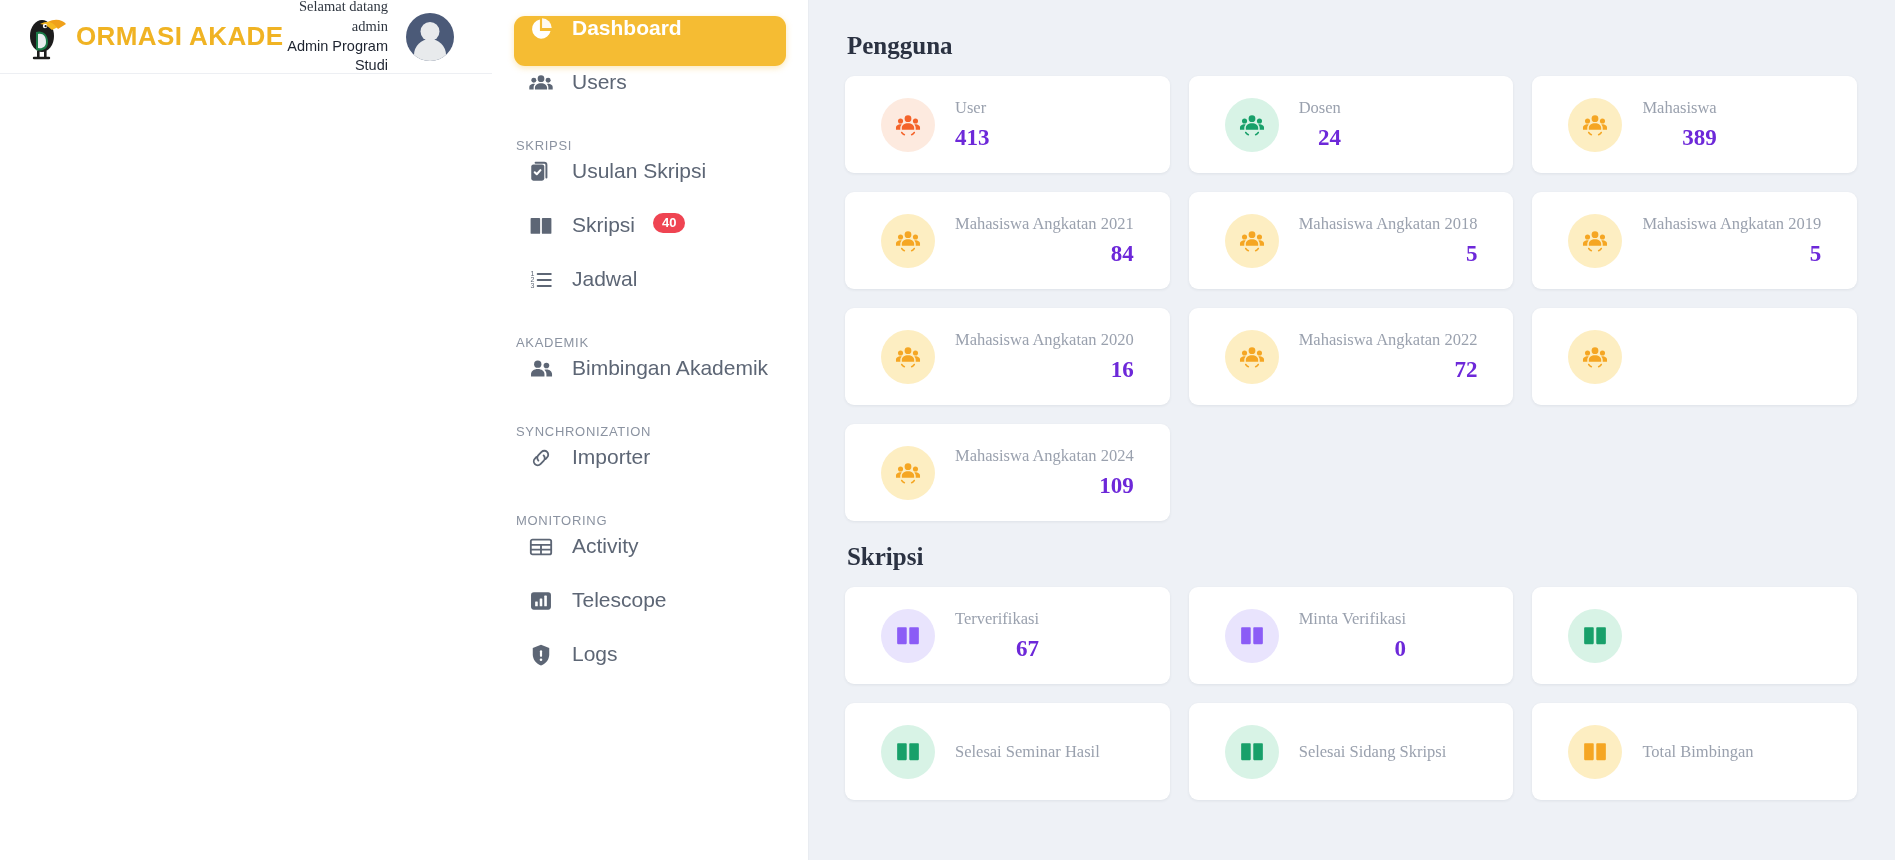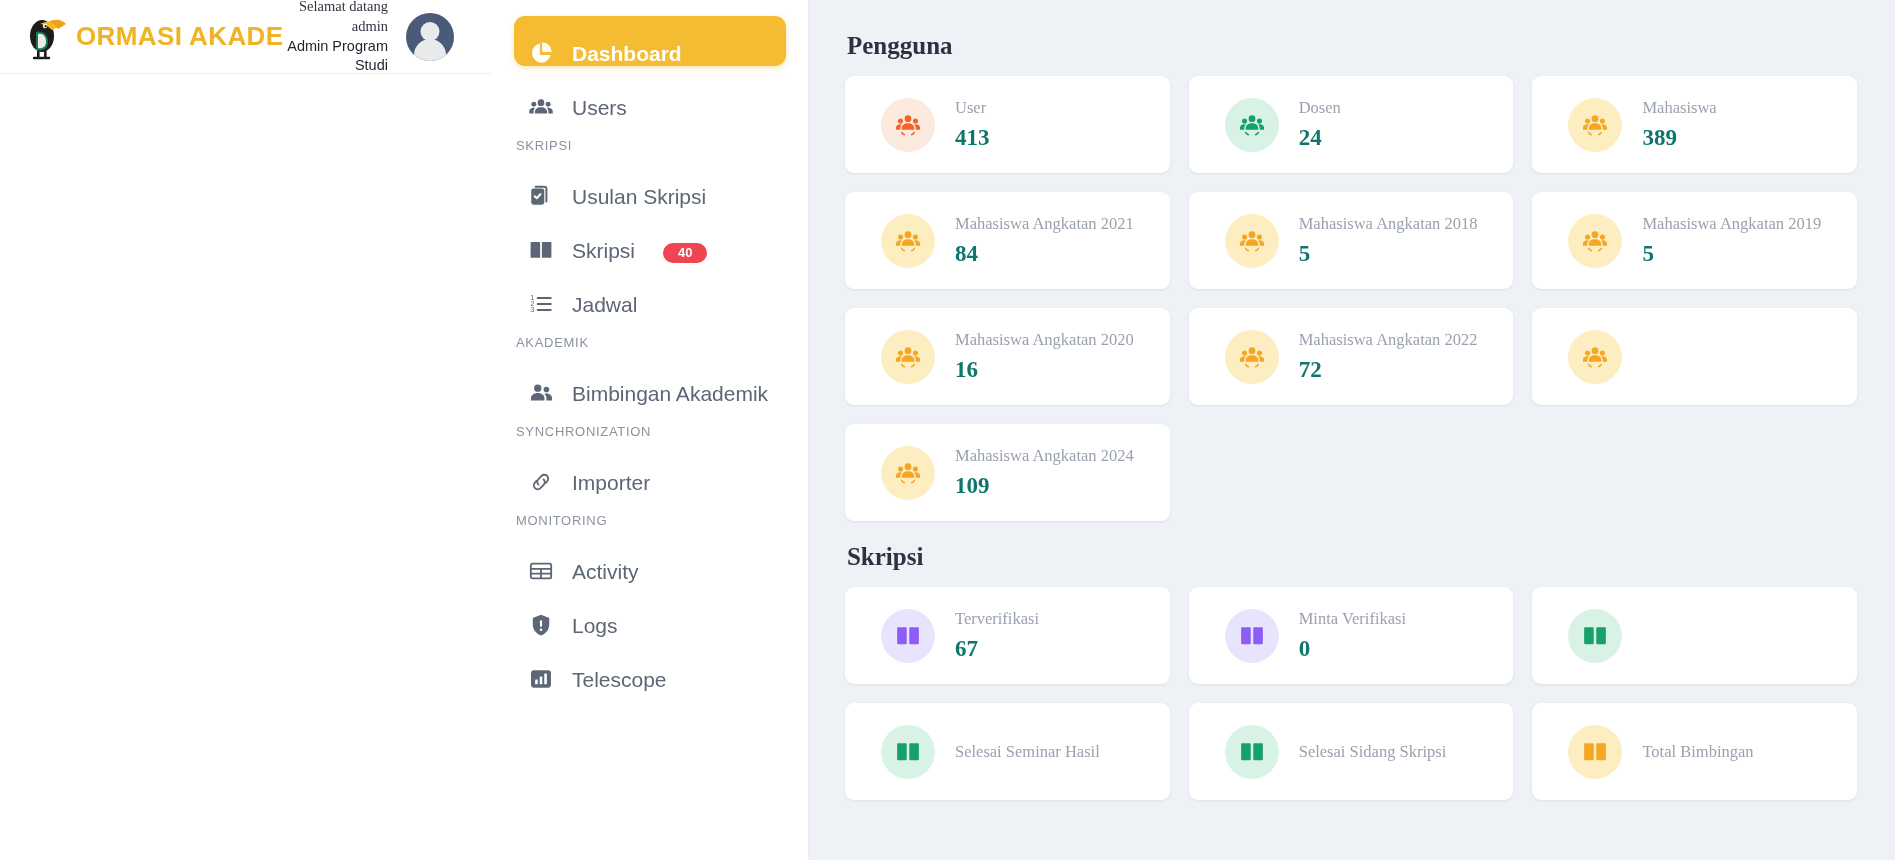--- a/index.html
+++ b/index.html
@@ -51,40 +51,40 @@
 
   
   .sidebar {
     width: 317px; min-width: 317px;
     background: #ffffff;
     border-right: 1px solid #e9ecf1;
     padding: 16px 22px 10px 22px;
     overflow: hidden;
   }
   .nav-item {
-    display: flex; align-items: flex-end; gap: 18px;
+    display: flex; align-items: flex-start; gap: 18px;
     height: 50px; padding: 0 14px;
     border-radius: 11px;
     color: #5d6675; font-size: 21px;
     cursor: pointer; margin-bottom: 4px;
   }
   .nav-item.active {
     background: #f5bc33; color: #ffffff; font-weight: bold;
     box-shadow: 0 2px 6px rgba(245,188,51,.35);
   }
   .nav-item .ic { width: 26px; height: 26px; flex: 0 0 auto; display: flex; align-items: center; justify-content: center; }
   .nav-item .ic svg { width: 26px; height: 26px; display: block; }
   .nav-label { white-space: nowrap; }
   .nav-group {
     font-size: 13px; color: #8b93a1; letter-spacing: .7px;
     padding: 14px 2px 6px 2px; font-weight: 500;
   }
   .badge {
     background: #ef4452; color: #fff; font-size: 13px; font-weight: bold;
-    border-radius: 999px; padding: 3px 15px; margin-left: 10px; line-height: 1.1;
+    border-radius: 999px; padding: 3px 9px; line-height: 1.1;
   }
 
   
   .main {
     flex: 1; min-width: 0;
     background: #eef1f6;
     overflow: hidden;
     padding: 26px 42px 0 36px;
     position: relative;
     font-family: Liberation Serif, serif;
@@ -102,21 +102,21 @@
     padding: 0 36px;
   }
   .stat-ico {
     width: 54px; height: 54px; border-radius: 50%;
     display: flex; align-items: center; justify-content: center;
     flex: 0 0 auto;
   }
   .stat-ico svg { width: 28px; height: 28px; display: block; }
   .stat-body { display: flex; flex-direction: column; gap: 7px; min-width: 0; }
   .stat-label { font-size: 16.5px; color: #9aa1ae; white-space: nowrap; overflow: hidden; text-overflow: ellipsis; }
-  .stat-value { font-size: 23px; font-weight: bold; color: #0f766e; }
+  .stat-value { font-size: 23px; font-weight: bold; color: #6d28d9; text-align: right; }
 </style>
 </head>
 <body>
 
 <div class="app">
 
   <div class="topbar">
     <div class="brand">
       <span class="brand-logo">
         <svg viewBox="0 0 54 50" width="54" height="50">
@@ -245,40 +245,40 @@
             <rect x="2.6" y="5.2" width="18.8" height="13.6" rx="1.6"></rect>
             <path d="M2.6 10h18.8M12 10v8.8M2.6 14.4h18.8"></path>
           </svg>
         </span>
         <span class="nav-label">Activity</span>
       </div>
 
       <div class="nav-item">
         <span class="ic">
           <svg viewBox="0 0 24 24">
-            <path d="M12 2.6l7.6 3v6c0 4.6-3.1 8.6-7.6 10-4.5-1.4-7.6-5.4-7.6-10v-6z" fill="#5d6675"></path>
-            <rect x="11" y="7.6" width="2" height="6.2" rx="1" fill="#ffffff"></rect>
-            <circle cx="12" cy="16.4" r="1.2" fill="#ffffff"></circle>
-          </svg>
-        </span>
-        <span class="nav-label">Logs</span>
-      </div>
-
-      <div class="nav-item">
-        <span class="ic">
-          <svg viewBox="0 0 24 24">
             <rect x="2.8" y="4" width="18.4" height="16" rx="2.6" fill="#5d6675"></rect>
             <rect x="6.6" y="12.4" width="2.4" height="4.4" fill="#ffffff" rx=".5"></rect>
             <rect x="10.8" y="9.6" width="2.4" height="7.2" fill="#ffffff" rx=".5"></rect>
             <rect x="15" y="7" width="2.4" height="9.8" fill="#ffffff" rx=".5"></rect>
           </svg>
         </span>
         <span class="nav-label">Telescope</span>
       </div>
 
+      <div class="nav-item">
+        <span class="ic">
+          <svg viewBox="0 0 24 24">
+            <path d="M12 2.6l7.6 3v6c0 4.6-3.1 8.6-7.6 10-4.5-1.4-7.6-5.4-7.6-10v-6z" fill="#5d6675"></path>
+            <rect x="11" y="7.6" width="2" height="6.2" rx="1" fill="#ffffff"></rect>
+            <circle cx="12" cy="16.4" r="1.2" fill="#ffffff"></circle>
+          </svg>
+        </span>
+        <span class="nav-label">Logs</span>
+      </div>
+
     </nav>
 
     <main class="main">
 
       <h2 class="section-title">Pengguna</h2>
       <div class="card-grid" id="pengguna-grid">
           <div class="stat-card">
             <div class="stat-ico" style="background: rgb(253, 234, 223);">
               <svg viewBox="0 0 24 24" fill="#f4632a">
       <circle cx="12" cy="6.6" r="2.9"></circle>

